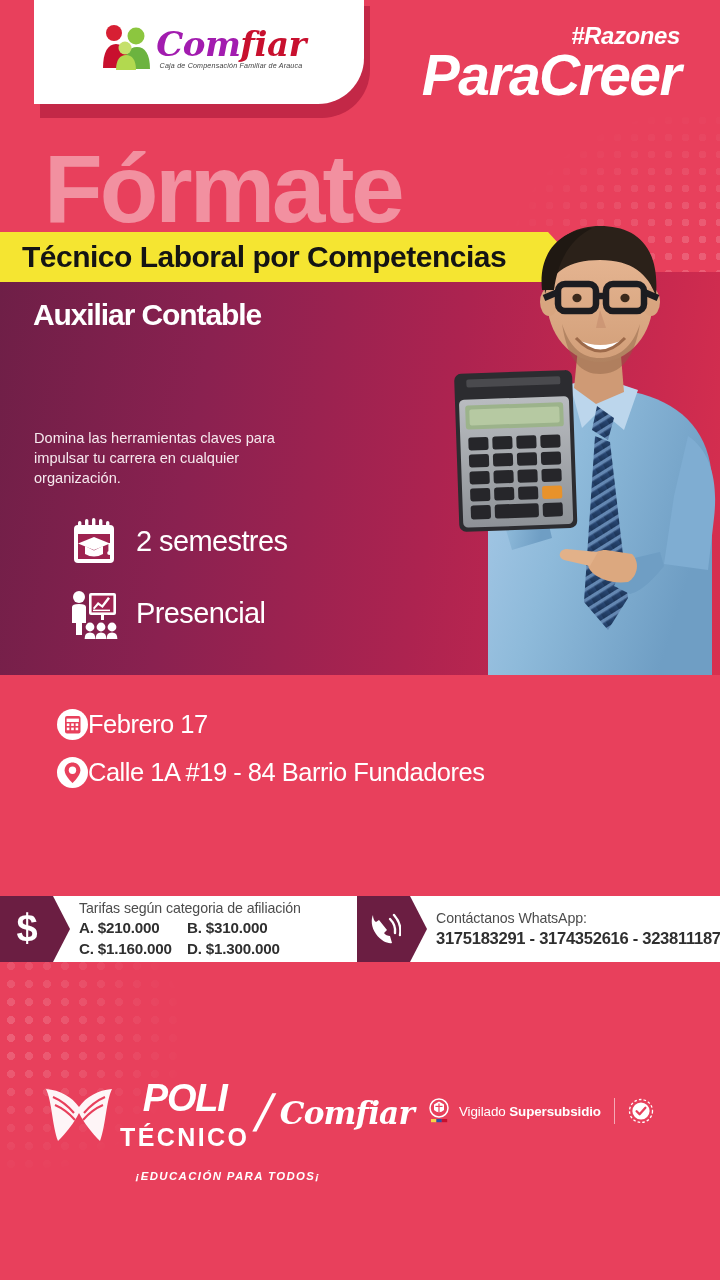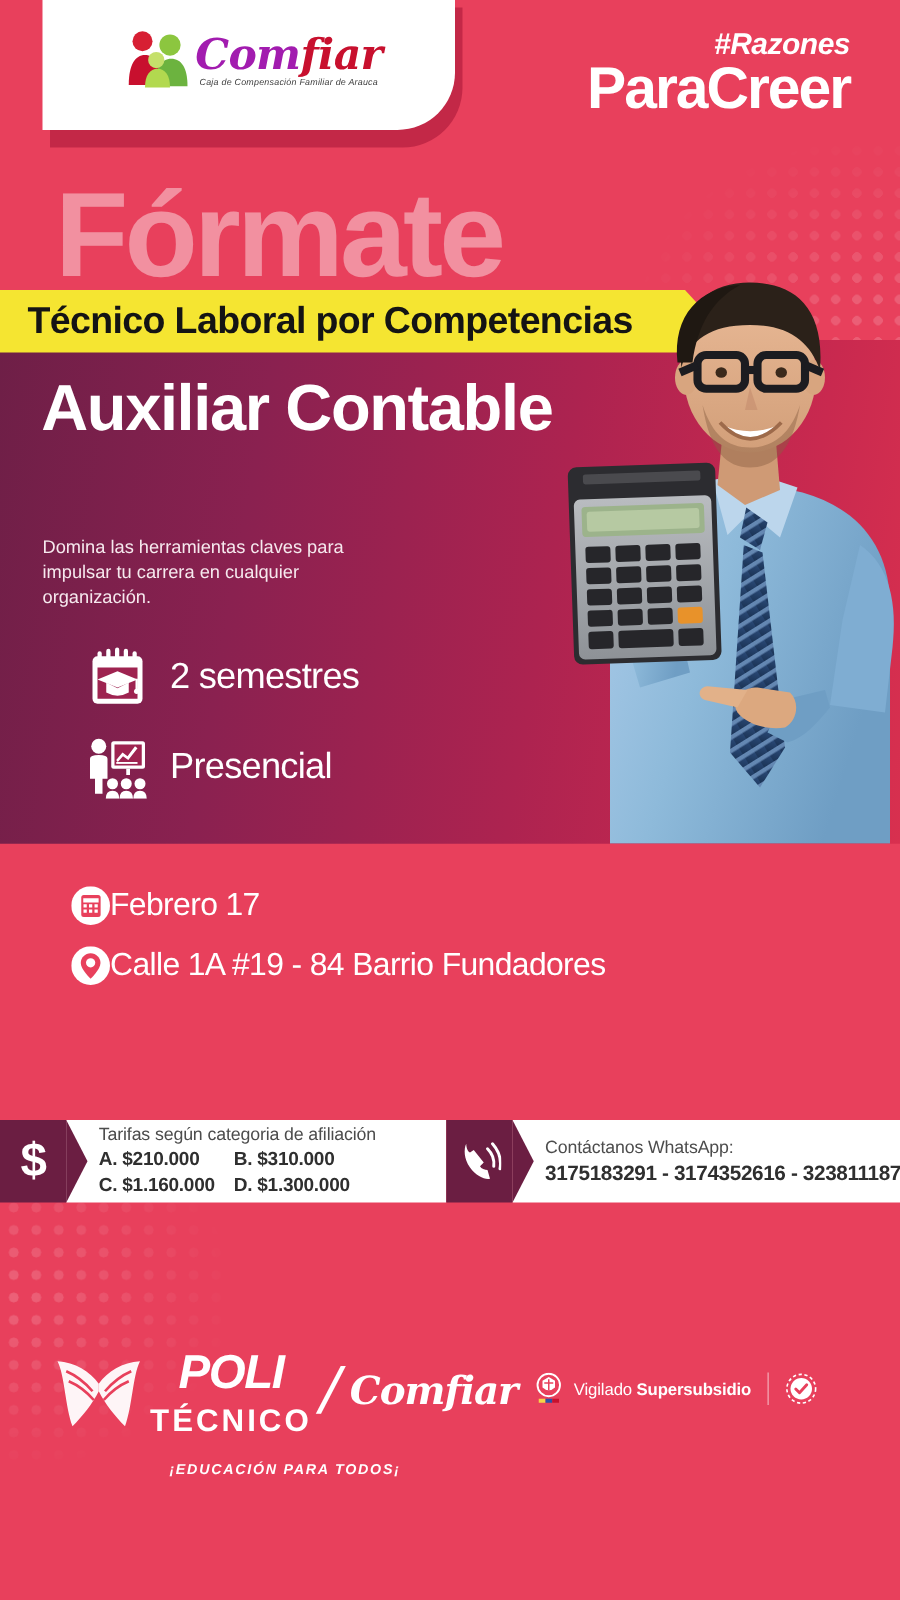--- a/index.html
+++ b/index.html
@@ -81,21 +81,21 @@
   
   .hash-block {
     position:absolute; right:40px; top:24px;
     text-align:right; z-index:4; color:#fff;
   }
   .hash-1 {
     font-size:24px; font-style:italic; font-weight:bold;
     letter-spacing:-0.4px; line-height:1;
   }
   .hash-2 {
-    font-size:47px; font-weight:bold;
+    font-size:57px; font-style:italic; font-weight:bold;
     letter-spacing:-1.6px; line-height:1.02; margin-top:-2px;
   }
 
   
   .maroon-panel {
     position:absolute; left:0; top:272px; width:720px; height:403px;
     background:linear-gradient(100deg,#6e1f47 0%, #8a2150 28%, #ad2350 60%, #c9294f 85%, #d8304f 100%);
     z-index:2;
   }
 
@@ -122,21 +122,21 @@
   }
   .yellow-label {
     position:absolute; left:22px; top:240px;
     font-size:30px; font-weight:bold; color:#141414;
     letter-spacing:-0.5px; z-index:6;
   }
 
   
   .course-title {
     position:absolute; left:33px; top:298px;
-    font-size:52px; font-weight:bold; color:#ffffff;
+    font-size:30px; font-weight:bold; color:#ffffff;
     letter-spacing:-1.1px; line-height:1.12;
     z-index:5; white-space:nowrap;
   }
   .desc {
     position:absolute; left:34px; top:428px; width:278px;
     font-size:14.6px; color:#f6e9ee; line-height:1.38;
     z-index:5;
   }
 
   

